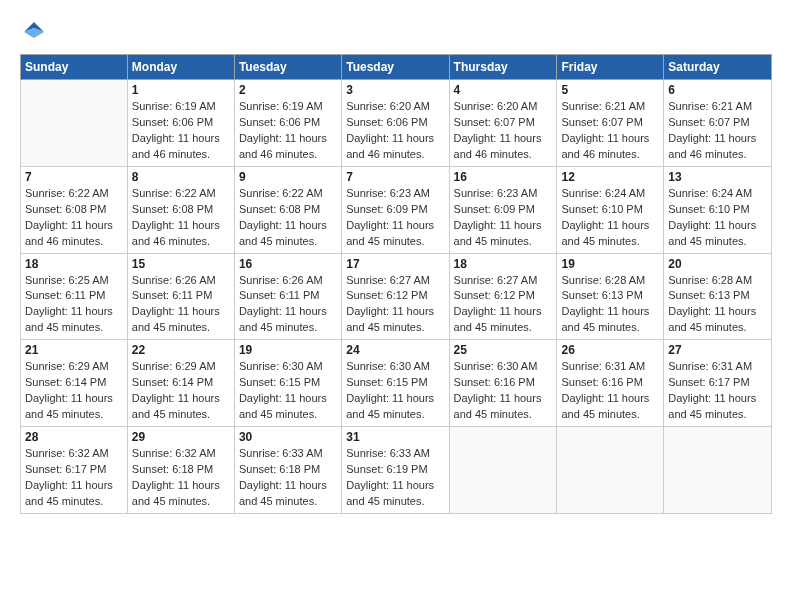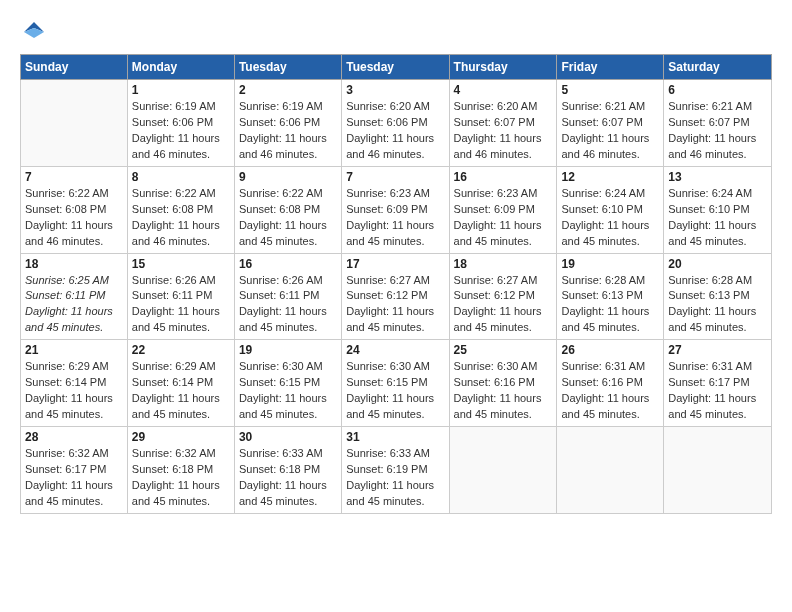--- a/index.html
+++ b/index.html
@@ -224,21 +224,21 @@
             <span class="day-number">13</span>
             <div class="day-info" style="white-space: pre-line;">Sunrise: 6:24 AM
 Sunset: 6:10 PM
 Daylight: 11 hours
 and 45 minutes.</div>
           </td>
         </tr>
         <tr>
           <td>
             <span class="day-number">18</span>
-            <div class="day-info" style="white-space: pre-line; font-style: italic;">Sunrise: 6:25 AM
+            <div class="day-info" style="white-space: pre-line;">Sunrise: 6:25 AM
 Sunset: 6:11 PM
 Daylight: 11 hours
 and 45 minutes.</div>
           </td>
           <td>
             <span class="day-number">15</span>
             <div class="day-info" style="white-space: pre-line;">Sunrise: 6:26 AM
 Sunset: 6:11 PM
 Daylight: 11 hours
 and 45 minutes.</div>

